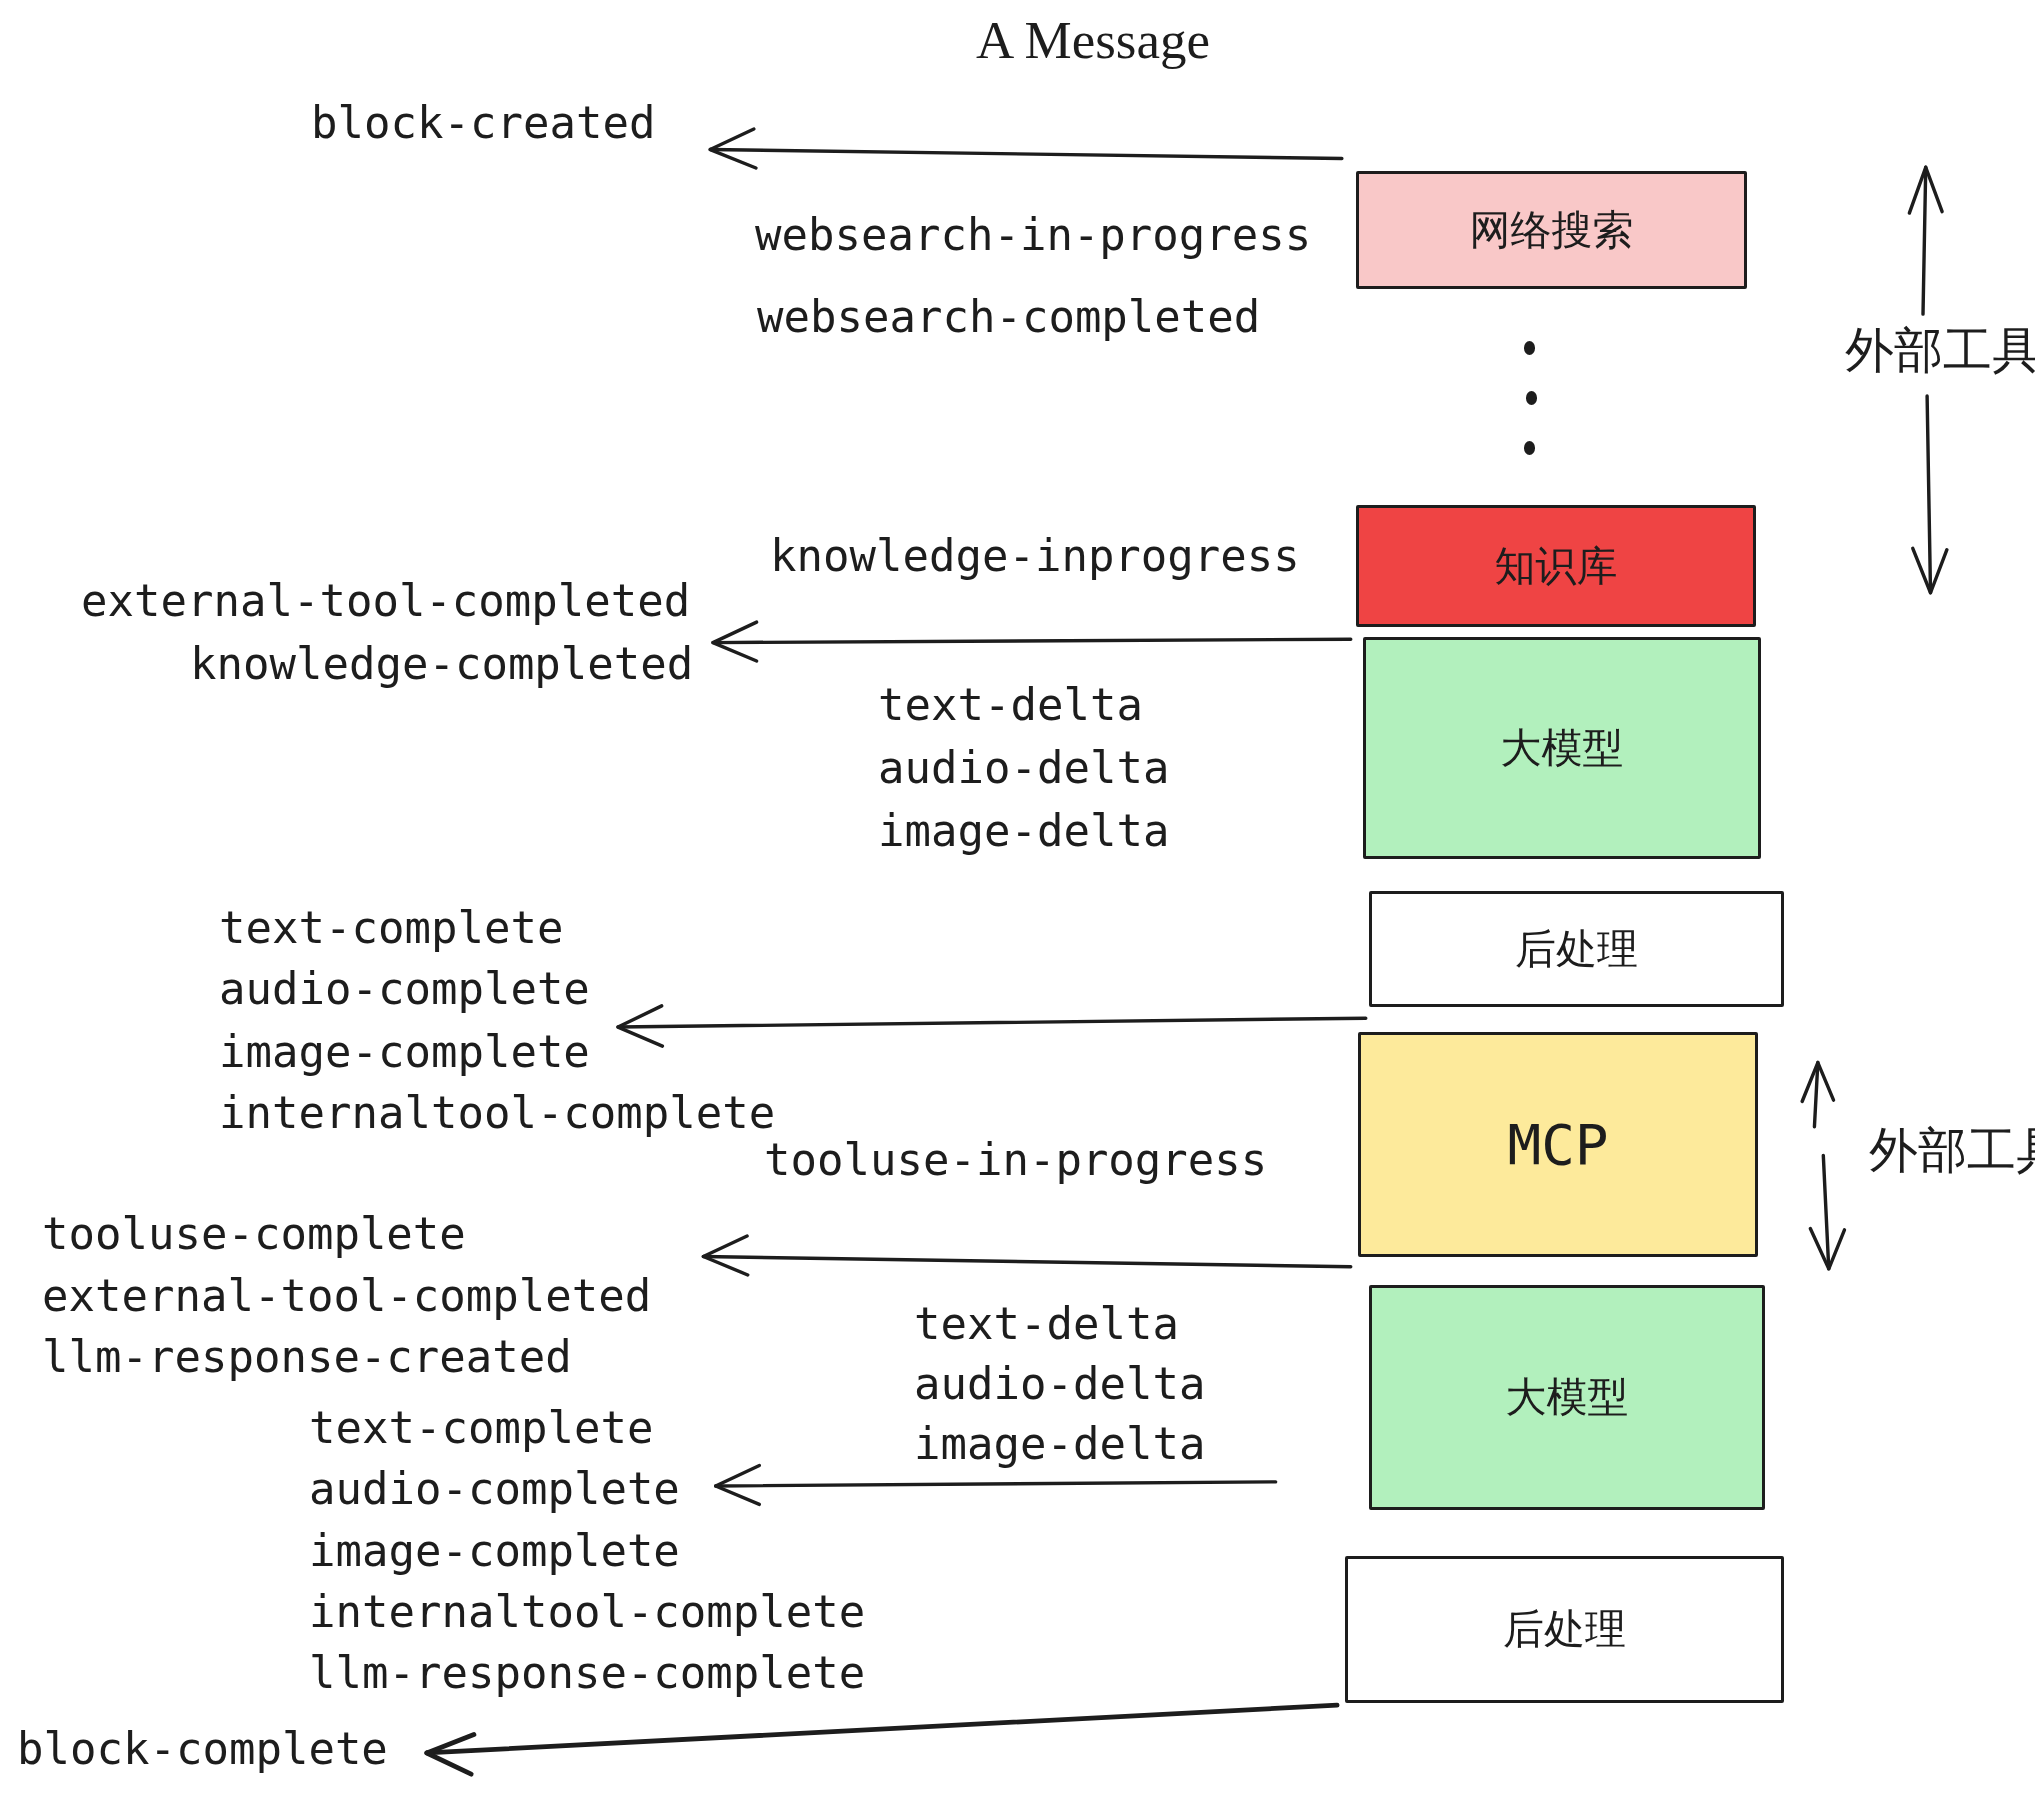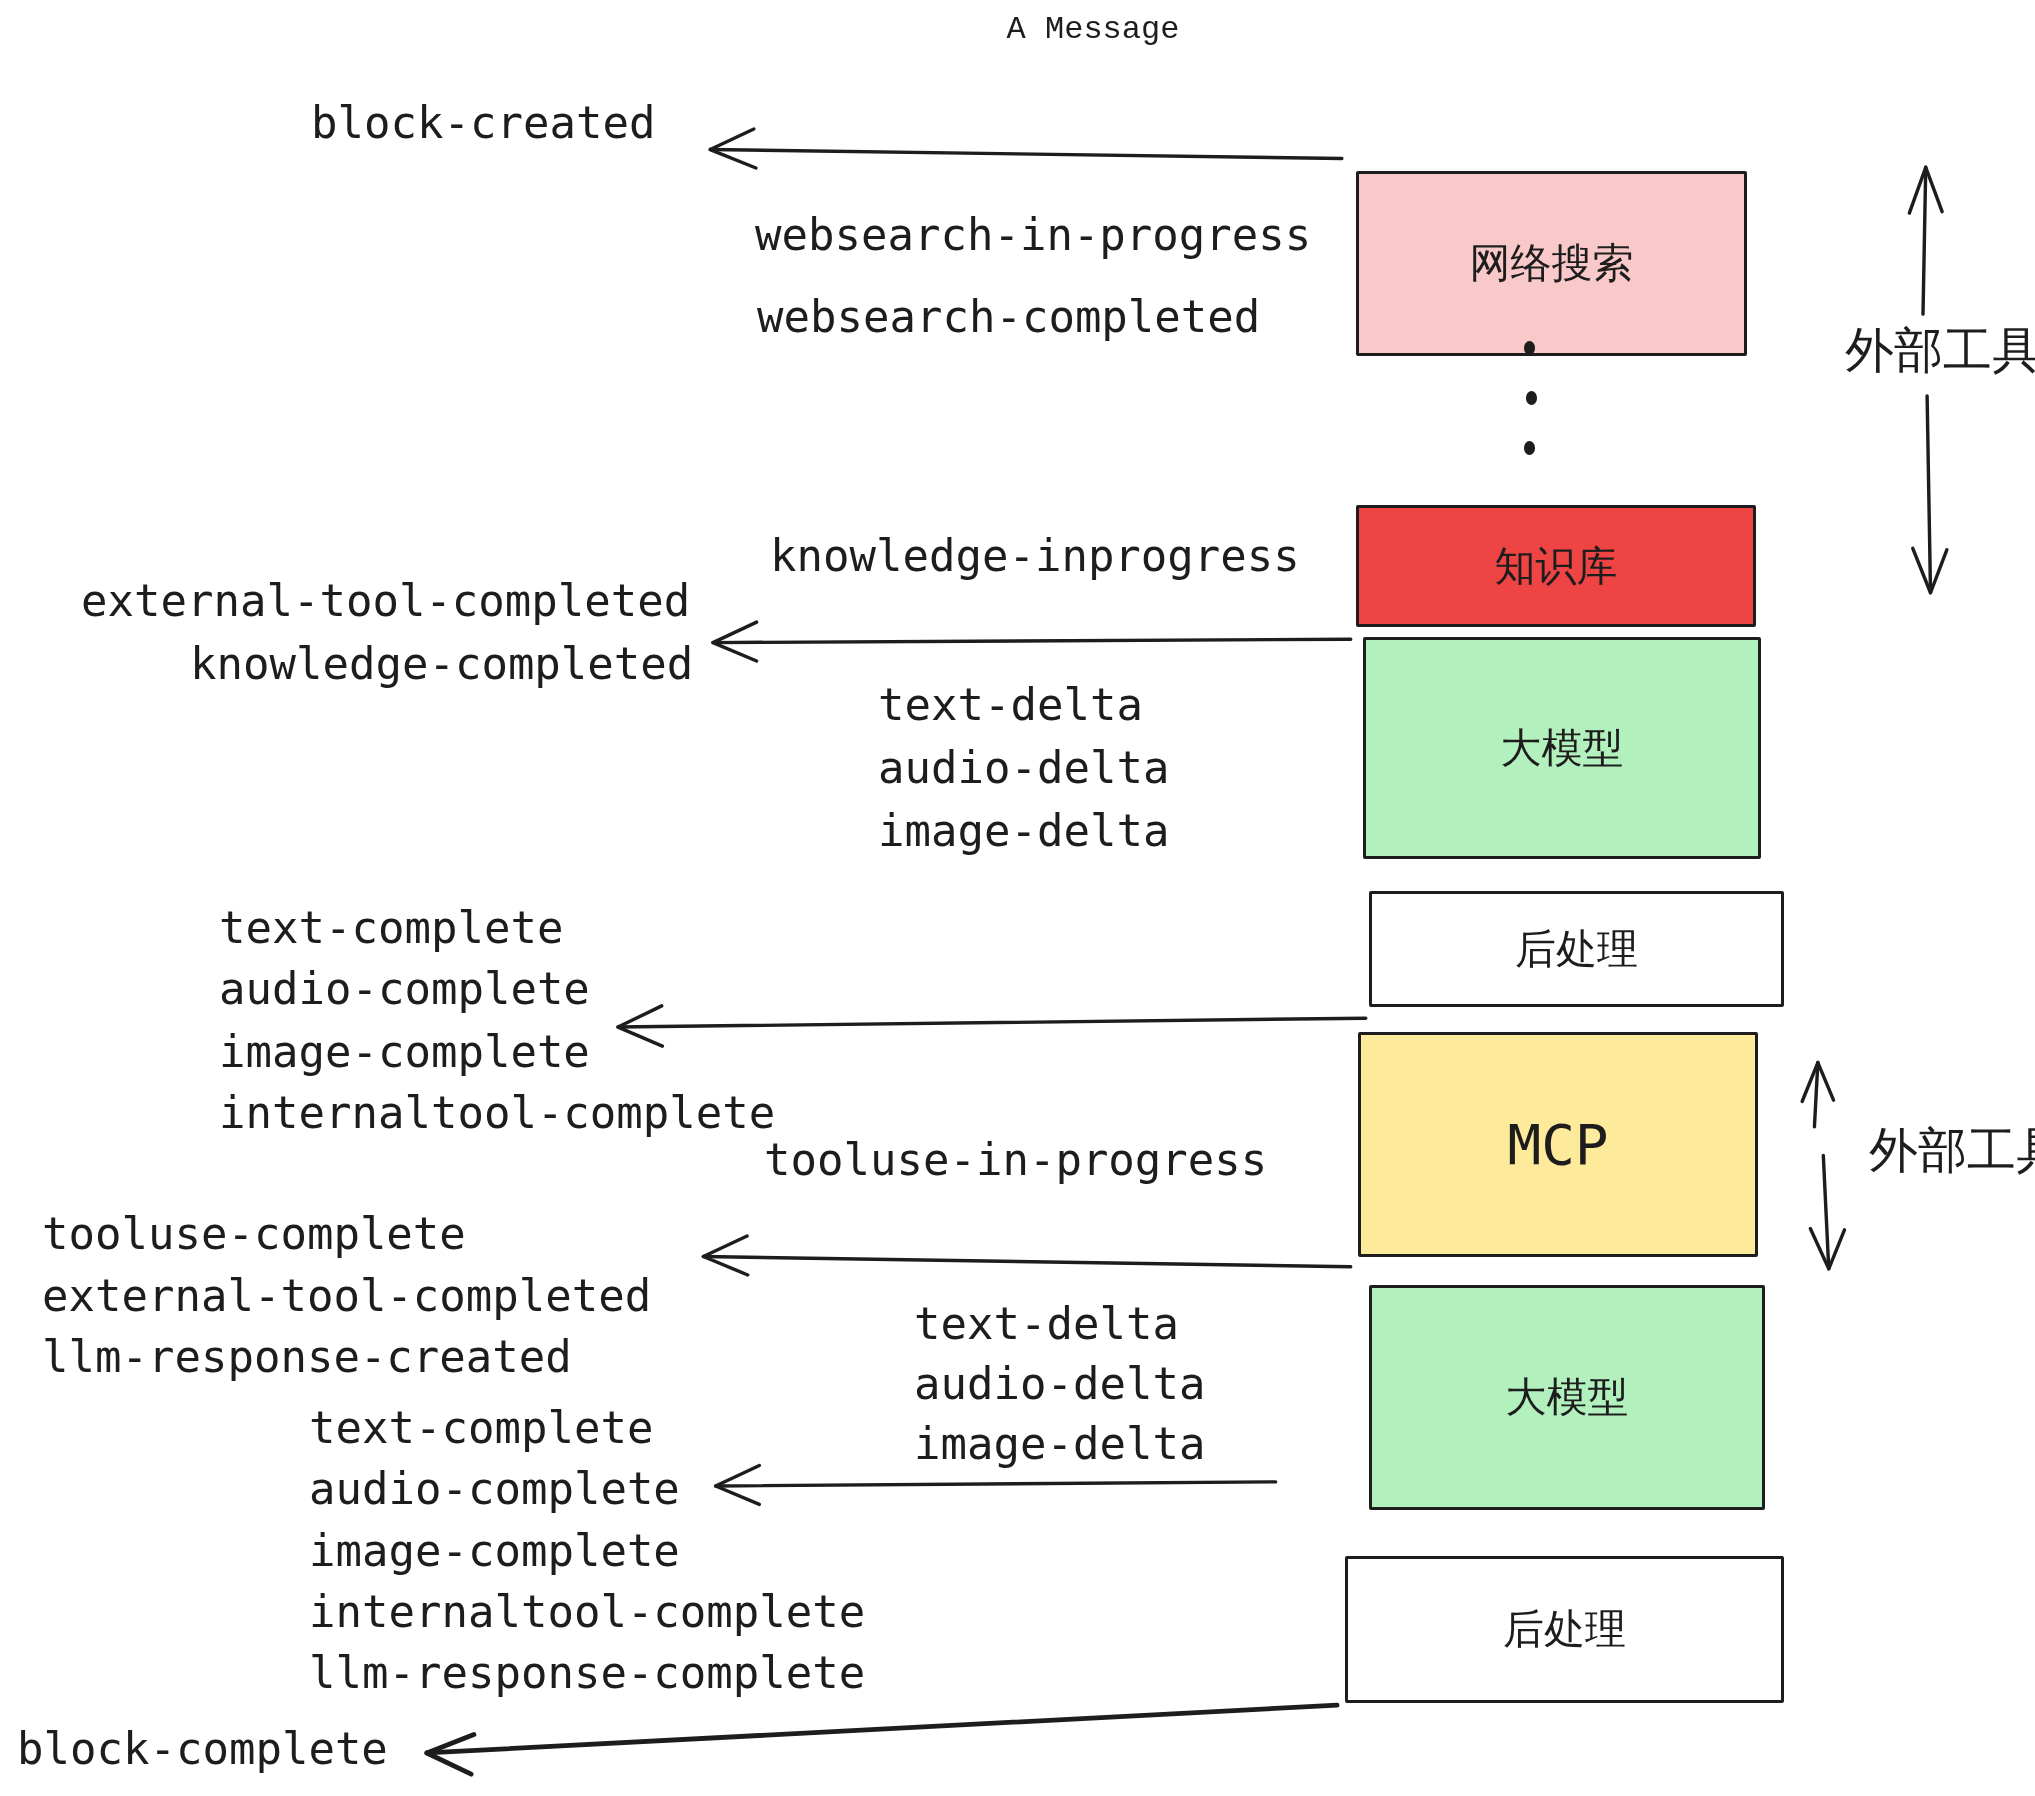--- a/index.html
+++ b/index.html
@@ -5,22 +5,22 @@
   html,body{margin:0;padding:0;background:#ffffff;}
   #canvas{
     position:relative;width:2035px;height:1796px;background:#ffffff;
     font-family:"DejaVu Sans Mono", monospace;color:#1d1d1d;overflow:hidden;
   }
   .ev{
     position:absolute;font-size:44px;line-height:1;white-space:nowrap;
     font-family:"DejaVu Sans Mono", monospace;color:#1d1d1d;
   }
   .title{
-    position:absolute;font-size:32px;line-height:1;white-space:nowrap;
-    transform:translateX(-50%);font-family:Liberation Mono, monospace;
+    position:absolute;font-size:53px;line-height:1;white-space:nowrap;
+    transform:translateX(-50%);font-family:Liberation Serif, serif;
   }
   .box{
     position:absolute;border:3.4px solid #1d1d1d;border-radius:2px;
     display:flex;align-items:center;justify-content:center;
     font-family:"DejaVu Sans", sans-serif;font-size:41px;color:#1d1d1d;
     box-sizing:border-box;
   }
   .box.mono{font-family:"DejaVu Sans Mono", monospace;font-size:56px;}
   .bracket-label{
     position:absolute;font-family:"DejaVu Sans", sans-serif;font-size:49px;
@@ -79,21 +79,21 @@
     </g>
 
     <g>
       <path d="M2662,1556 L2657,1650" stroke-width="5"></path>
       <path d="M2662,1556 L2639,1613 M2662,1556 L2685,1611" stroke-width="5"></path>
       <path d="M2670,1692 L2678,1858" stroke-width="5"></path>
       <path d="M2678,1858 L2651,1799 M2678,1858 L2701,1801" stroke-width="5"></path>
     </g>
   </svg>
 
-  <div class="box" style="left: 1356px; top: 171px; width: 391px; height: 185px; background: rgb(249, 200, 200); justify-content: center;">
+  <div class="box" style="left: 1356px; top: 171px; width: 391px; height: 118px; background: rgb(249, 200, 200); justify-content: center;">
     <span>网络搜索</span>
   </div>
   <div class="box" style="left: 1356px; top: 505px; width: 400px; height: 122px; background: #ef4444;">
     <span>知识库</span>
   </div>
   <div class="box" style="left: 1363px; top: 637px; width: 398px; height: 222px; background: rgb(178, 240, 189);">
     <span>大模型</span>
   </div>
   <div class="box" style="left: 1369px; top: 891px; width: 415px; height: 116px; background: rgb(255, 255, 255);">
     <span>后处理</span>

